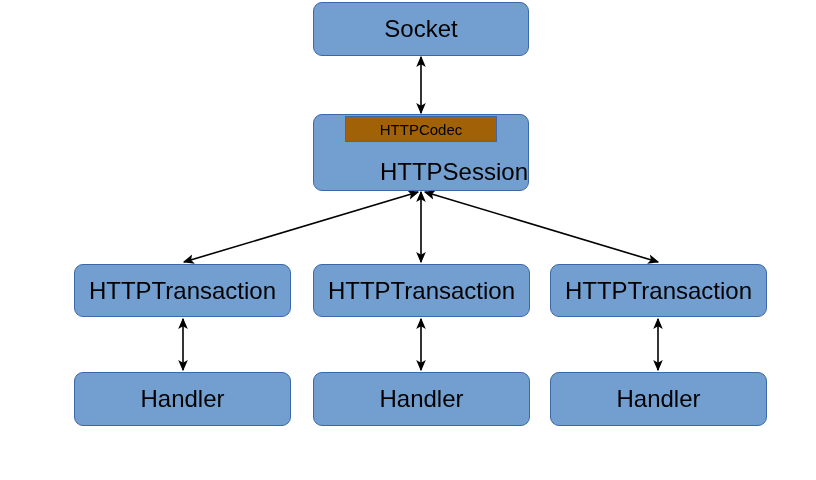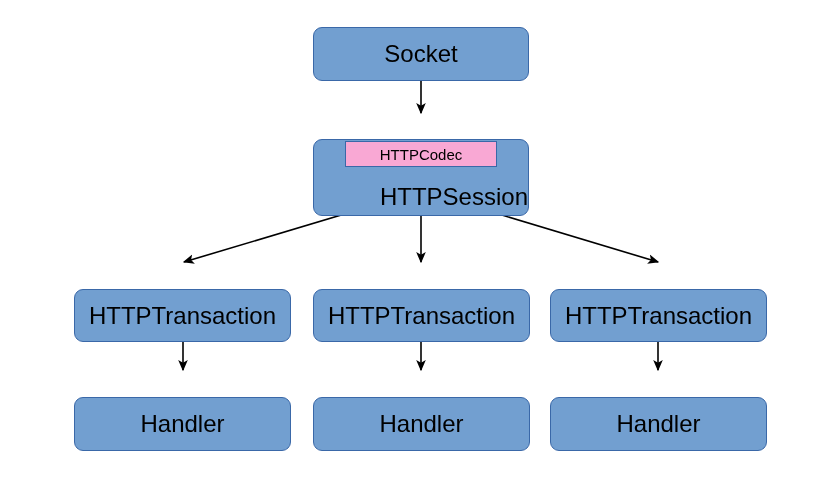--- a/index.html
+++ b/index.html
@@ -24,21 +24,20 @@
     border: 1px solid #3a68a8;
     border-radius: 9px;
     display: flex;
     align-items: center;
     justify-content: center;
     color: #000000;
     font-family: "Liberation Sans", sans-serif;
     font-size: 24px;
     line-height: 1;
     white-space: nowrap;
-    margin-top: 25px;
   }
   .node.session {
     display: block;
   }
   .session-label {
     position: absolute;
     left: 0;
     right: 0;
     bottom: 6px;
     text-align: right;
@@ -92,21 +91,21 @@
         <line x1="421" y1="319" x2="421" y2="370" stroke="#000000" stroke-width="1.6" marker-end="url(#head)" marker-start="url(#tail)"></line>
         <line x1="658" y1="319" x2="658" y2="370" stroke="#000000" stroke-width="1.6" marker-end="url(#head)" marker-start="url(#tail)"></line>
       </g>
   </svg>
 
   <div class="node" id="node-socket" style="left: 313px; top: 2px; width: 216px; height: 54px; font-size: 24px; background: rgb(114, 159, 208); border-color: rgb(58, 104, 168);">
     <span>Socket</span>
   </div>
 
   <div class="node session" id="node-session" style="left: 313px; top: 114px; width: 216px; height: 77px; font-size: 24px; background: rgb(114, 159, 208); border-color: rgb(58, 104, 168);">
-    <div class="codec" id="node-codec" style="left: 31px; top: 1px; width: 152px; height: 26px; font-size: 15px; background: #f9a8d4; border-color: rgb(58, 104, 168);">
+    <div class="codec" id="node-codec" style="left: 31px; top: 1px; width: 152px; height: 26px; font-size: 15px; background: #a16207; border-color: rgb(58, 104, 168);">
       <span>HTTPCodec</span>
     </div>
     <div class="session-label">HTTPSession</div>
   </div>
 
   <div class="node" id="node-transaction-left" style="left: 74px; top: 264px; width: 217px; height: 53px; font-size: 24px; background: rgb(114, 159, 208); border-color: rgb(58, 104, 168);">
     <span>HTTPTransaction</span>
   </div>
 
   <div class="node" id="node-transaction-center" style="left: 313px; top: 264px; width: 217px; height: 53px; font-size: 24px; background: rgb(114, 159, 208); border-color: rgb(58, 104, 168);">

